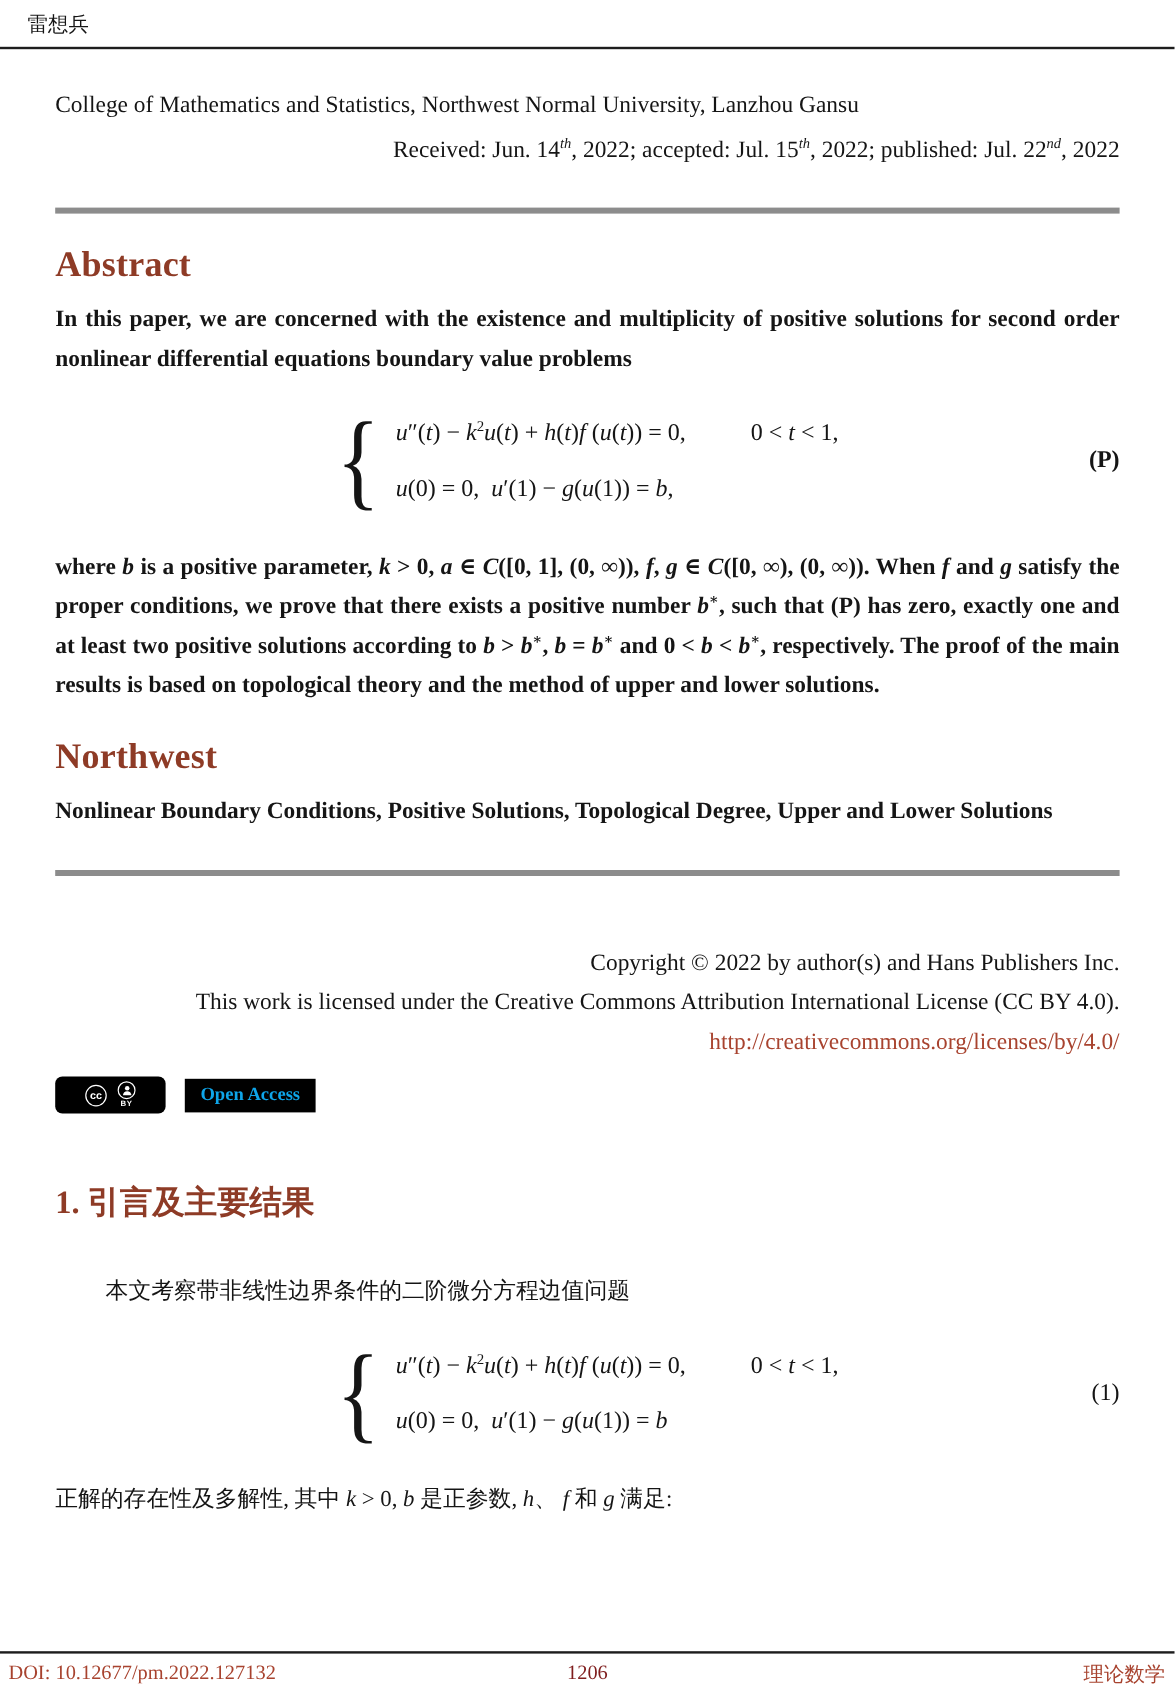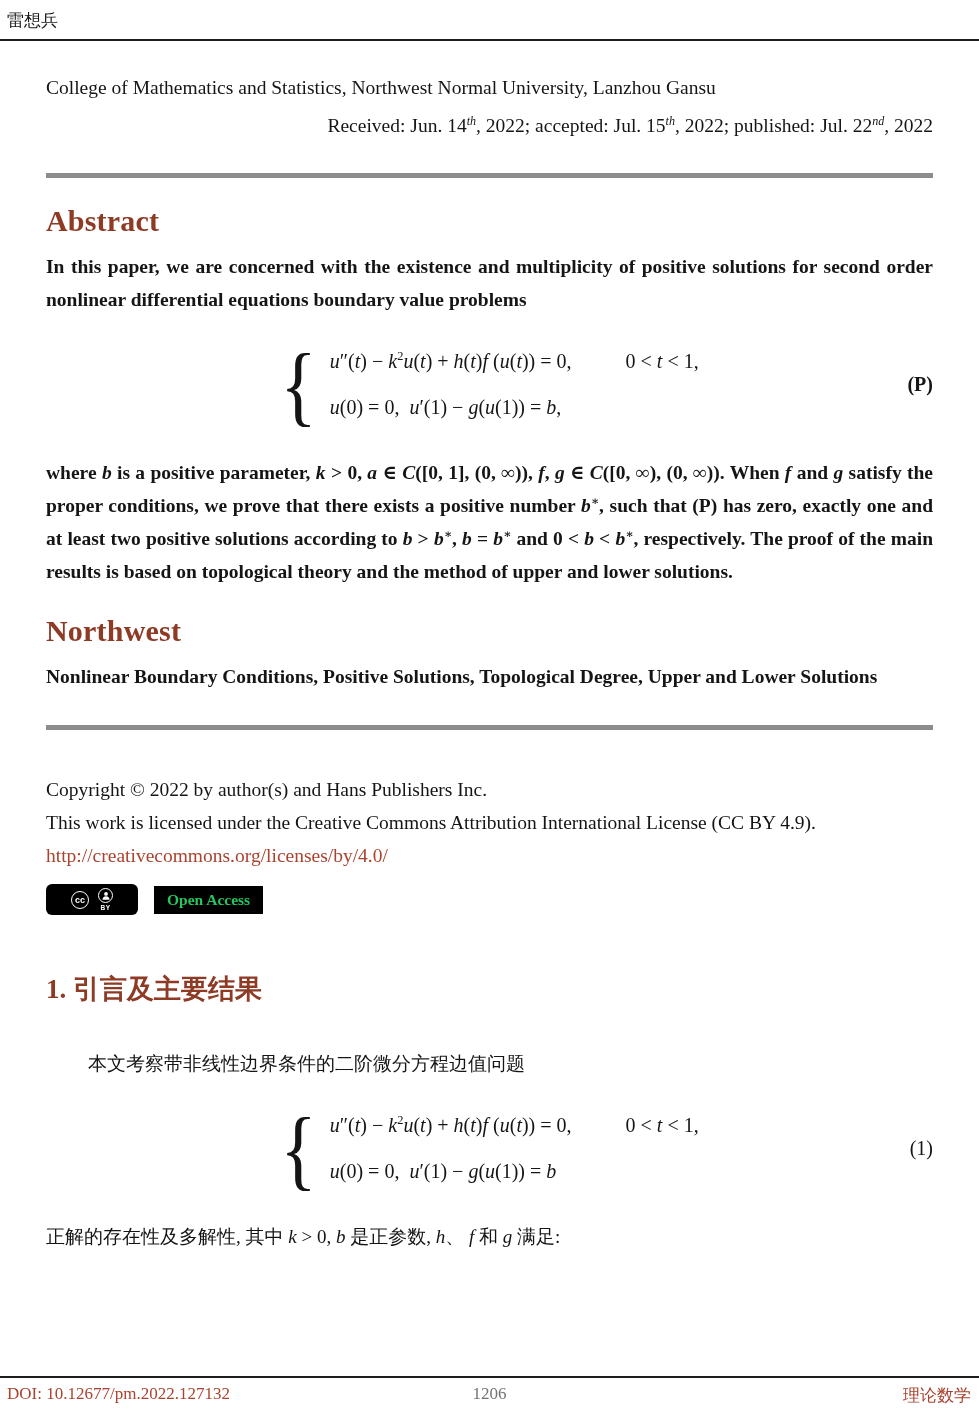--- a/index.html
+++ b/index.html
@@ -2,21 +2,21 @@
 <html style="--accent: #8E3B26; --link: #A8432F; --rule_gray: #8C8C8C; --badge_black: #000000;"><head>
 <meta charset="utf-8">
 <style>
   * { margin:0; padding:0; box-sizing:border-box; }
   html,body { background:#ffffff; }
   .page {
     position:relative; width:979px; height:1414px; margin:0 auto;
     background:#fff; overflow:hidden; color:#151515;
     font-family:"Liberation Serif","DejaVu Serif",serif;
   }
-  .running-head { padding:9px 8px 7px 7px; font-size:17px; }
+  .running-head { padding:9px 8px 7px 23px; font-size:17px; }
   .thin-rule { border:none; border-top:2px solid #1d1d1d; width:100%; }
   .content { padding:0 46px; }
   .affil { margin-top:36px; font-size:19.5px; }
   .received { margin-top:16px; font-size:19.5px;text-align:right; }
   sup { font-size:62%; line-height:0; vertical-align:super; }
   .thick-rule { height:5px; background:var(--rule_gray,#8C8C8C); margin-top:36px; }
   .thick-rule.rule2 { margin-top:32px; }
   .heading-en {
     margin-top:26px; font-size:30px; font-weight:bold;
     color:var(--accent,#8E3B26); letter-spacing:.2px;
@@ -28,58 +28,58 @@
   .equation { position:relative; display:flex; justify-content:center; margin:22px 0 26px; }
   .eq-body { display:flex; align-items:center; }
   .brace {
     font-size:76px; line-height:92px; font-weight:400;
     transform:scaleY(1.18); transform-origin:center; margin-right:13px;
   }
   .eq-line { font-size:20px; line-height:46px; white-space:nowrap; }
   .eqgap { display:inline-block; width:54px; }
   .eq-label { position:absolute; right:0; top:50%; transform:translateY(-50%); font-size:20px; }
   .eq-label.bold { font-weight:bold; }
-  .copyright { margin-top:43px; }
+  .copyright { margin-top:56px;text-align:right; }
   .copyright .para { line-height:33px; }
   .license-link { color:var(--link,#A8432F); text-decoration:none; cursor:pointer; }
   .badges { margin-top:12px; display:flex; align-items:center; }
   .cc-badge {
     display:inline-flex; align-items:center; gap:9px;
     background:var(--badge_black,#000); border-radius:6px;
     padding:4px 12px; height:31px; min-width:92px; justify-content:center; cursor:pointer;
   }
   .cc-circle {
     width:18px; height:18px; border:1.6px solid #fff; border-radius:50%;
     color:#fff; font-size:9px; font-weight:bold;
     display:inline-flex; align-items:center; justify-content:center;
     font-family:"Liberation Sans","DejaVu Sans",sans-serif;
   }
   .by-wrap { display:inline-flex; flex-direction:column; align-items:center; gap:1px; }
   .by-wrap .cc-circle { width:15px; height:15px; }
   .by-label { color:#fff; font-size:6.5px; font-weight:bold; letter-spacing:.5px;
     font-family:"Liberation Sans","DejaVu Sans",sans-serif; }
   .oa-badge {
-    margin-left:16px; background:var(--badge_black,#000); color:#22c55e;
+    margin-left:16px; background:var(--badge_black,#000); color:#0ea5e9;
     font-weight:bold; font-size:15.5px; height:28px; padding:0 13px;
     display:inline-flex; align-items:center; cursor:pointer;
   }
   .heading-zh {
     margin-top:56px; font-size:27px; font-weight:bold;
     color:var(--accent,#8E3B26);
   }
   .para.zh { font-size:19px; margin-top:40px; }
   .para.zh.noindent { margin-top:22px; }
   .indent { text-indent:42px; }
   .footer {
     position:absolute; left:0; right:0; bottom:0;
     border-top:2px solid #1d1d1d; padding:6px 8px 10px 7px;
     font-size:17px;
   }
   .footer .doi { color:var(--link,#A8432F); }
-  .footer .pageno { position:absolute; left:50%; transform:translateX(-50%); color:#737373; }
+  .footer .pageno { position:absolute; left:50%; transform:translateX(-50%); color:#7f1d1d; }
   .footer .journal { position:absolute; right:8px; color:var(--link,#A8432F); }
 </style>
 </head>
 <body>
 
 <div class="page">
 
   <div class="running-head">
     <span>雷想兵</span>
   </div>
@@ -111,21 +111,21 @@
     <p class="para bold justify">where <i>b</i> is a positive parameter, <i>k</i> &gt; 0, <i>a</i> ∈ <i>C</i>([0, 1], (0, ∞)), <i>f</i>, <i>g</i> ∈ <i>C</i>([0, ∞), (0, ∞)). When <i>f</i> and <i>g</i> satisfy the proper conditions, we prove that there exists a positive number <i>b</i><sup>∗</sup>, such that (P) has zero, exactly one and at least two positive solutions according to <i>b</i> &gt; <i>b</i><sup>∗</sup>, <i>b</i> = <i>b</i><sup>∗</sup> and 0 &lt; <i>b</i> &lt; <i>b</i><sup>∗</sup>, respectively. The proof of the main results is based on topological theory and the method of upper and lower solutions.</p>
 
     <h1 class="heading-en">Northwest</h1>
 
     <p class="para bold justify mt">Nonlinear Boundary Conditions, Positive Solutions, Topological Degree, Upper and Lower Solutions</p>
 
     <div class="thick-rule rule2"></div>
 
     <div class="copyright">
       <p class="para">Copyright © 2022 by author(s) and Hans Publishers Inc.</p>
-      <p class="para">This work is licensed under the Creative Commons Attribution International License (CC BY 4.9).</p>
+      <p class="para">This work is licensed under the Creative Commons Attribution International License (CC BY 4.0).</p>
       <p class="para"><a class="license-link" href="#">http://creativecommons.org/licenses/by/4.0/</a></p>
       <div class="badges">
         <span class="cc-badge">
           <span class="cc-circle">cc</span>
           <span class="by-wrap">
             <span class="cc-circle">
               <svg viewBox="0 0 24 24" width="10" height="10" aria-hidden="true">
                 <circle cx="12" cy="7" r="4.5" fill="#ffffff"></circle>
                 <path d="M3.5 21c0-5 4-8.2 8.5-8.2s8.5 3.2 8.5 8.2z" fill="#ffffff"></path>
               </svg>

